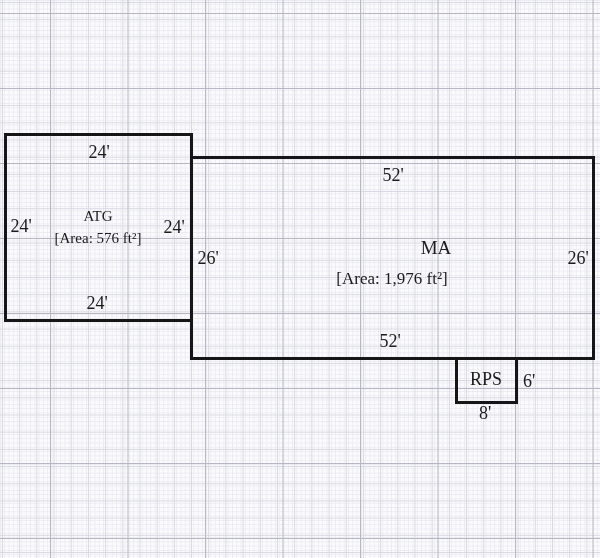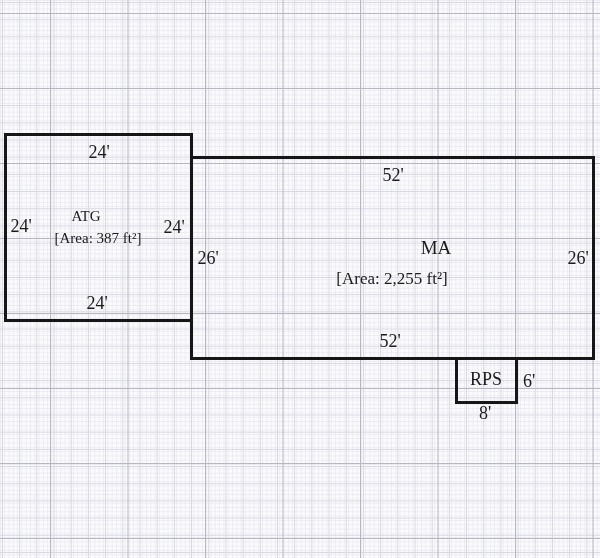--- a/index.html
+++ b/index.html
@@ -59,21 +59,21 @@
   .area-atg { font-size: 15px; }
   .name-ma  { font-size: 19px; }
   .area-ma  { font-size: 17px; }
   .name-rps { font-size: 18px; text-align: right; }
 
   
   .atg-dim-top    { left: 99px;  top: 152px; }
   .atg-dim-left   { left: 21px;  top: 226px; }
   .atg-dim-right  { left: 174px; top: 227px; }
   .atg-dim-bottom { left: 97px;  top: 303px; }
-  .atg-name       { left: 86px;  top: 216px; text-align: center; }
+  .atg-name       { left: 98px;  top: 216px; text-align: center; }
   .atg-area       { left: 98px;  top: 238px; }
 
   .ma-dim-top     { left: 393px; top: 175px; }
   .ma-dim-left    { left: 208px; top: 258px; }
   .ma-dim-right   { left: 578px; top: 258px; }
   .ma-dim-bottom  { left: 390px; top: 341px; }
   .ma-name        { left: 392px; top: 247px; margin-left: 44px; }
   .ma-area        { left: 392px; top: 278px; }
 
   .rps-name       { left: 486px; top: 379px; }
@@ -87,26 +87,26 @@
 
   <div class="room room-atg"></div>
   <div class="room room-ma"></div>
   <div class="room room-rps"></div>
 
   <span class="lbl dim atg-dim-top">24'</span>
   <span class="lbl dim atg-dim-left">24'</span>
   <span class="lbl dim atg-dim-right">24'</span>
   <span class="lbl dim atg-dim-bottom">24'</span>
   <span class="lbl name-atg atg-name">ATG</span>
-  <span class="lbl area-atg atg-area">[Area: 387 ft²]</span>
+  <span class="lbl area-atg atg-area">[Area: 576 ft²]</span>
 
   <span class="lbl dim ma-dim-top">52'</span>
   <span class="lbl dim ma-dim-left">26'</span>
   <span class="lbl dim ma-dim-right">26'</span>
   <span class="lbl dim ma-dim-bottom">52'</span>
   <span class="lbl name-ma ma-name">MA</span>
-  <span class="lbl area-ma ma-area">[Area: 2,255 ft²]</span>
+  <span class="lbl area-ma ma-area">[Area: 1,976 ft²]</span>
 
   <span class="lbl name-rps rps-name">RPS</span>
   <span class="lbl dim rps-dim-right">6'</span>
   <span class="lbl dim rps-dim-bottom">8'</span>
 
 </div>
 
 </body></html>

